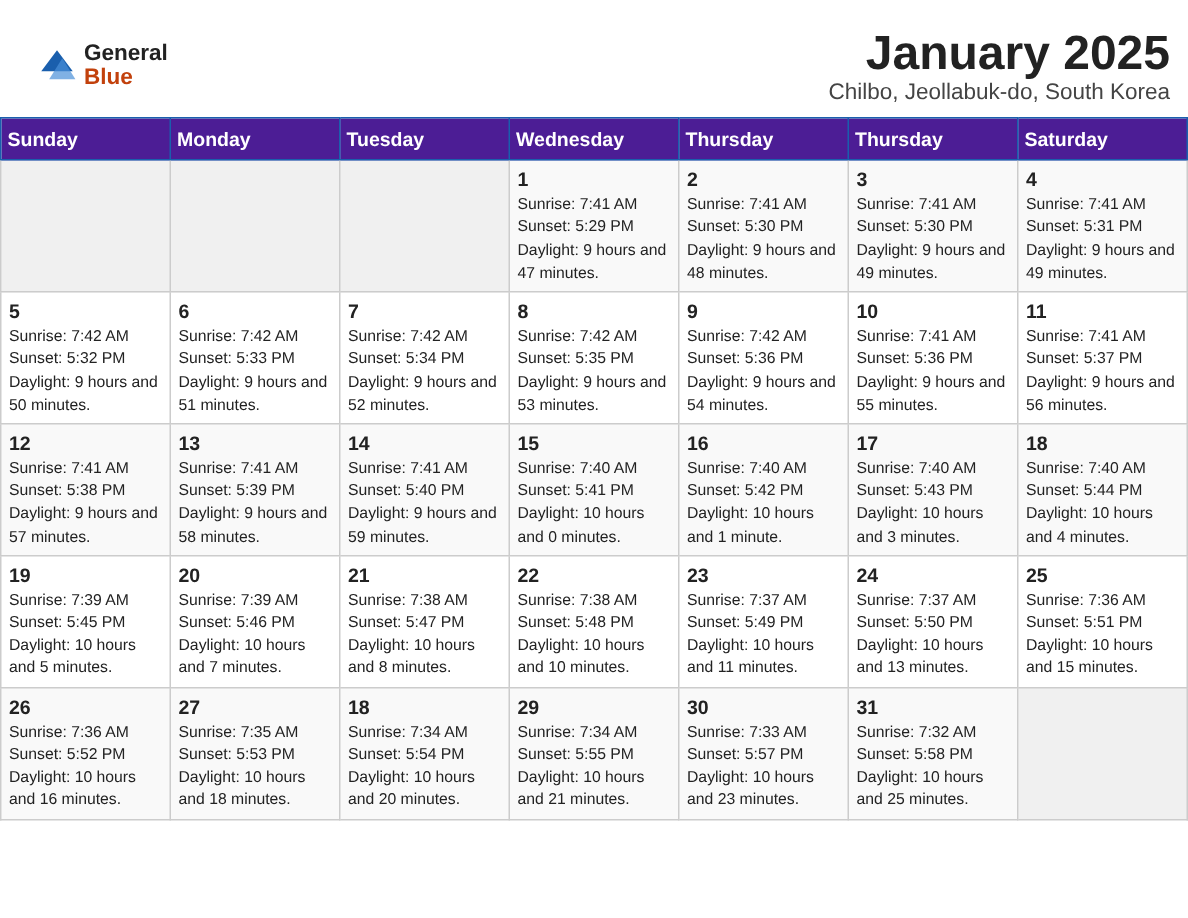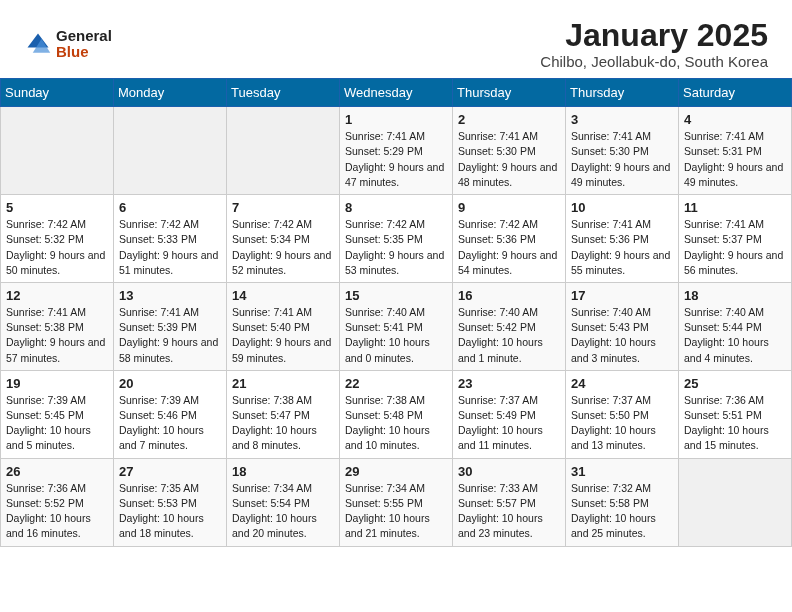--- a/index.html
+++ b/index.html
@@ -6,21 +6,21 @@
     body {
       font-family: Arial, sans-serif;
       background: #fff;
       width: 792px;
       min-height: 612px;
     }
     .header {
       display: flex;
       justify-content: space-between;
       align-items: center;
-      padding: 18px 24px 8px 24px;
+      padding: 18px 12px 8px 24px;
       border-radius: 31px;
     }
     .logo {
       display: flex;
       align-items: center;
       gap: 4px;
     }
     .logo-text {
       display: flex;
       flex-direction: column;
@@ -52,24 +52,24 @@
     .location {
       font-size: 15px;
       color: #444;
     }
     .calendar {
       width: 100%;
       border-collapse: collapse;
       margin: 0;
     }
     .calendar thead tr th {
-      background: #0369a1;
+      background: #4c1d95;
       color: #fff;
       font-size: 13px;
-      font-weight: normal;
+      font-weight: bold;
       padding: 6px 4px;
       text-align: left;
       border: 1px solid #1a5fad;
     }
     .calendar tbody tr td {
       vertical-align: top;
       border: 1px solid #ccc;
       padding: 5px 5px 4px 5px;
       font-size: 10.5px;
       color: #222;

